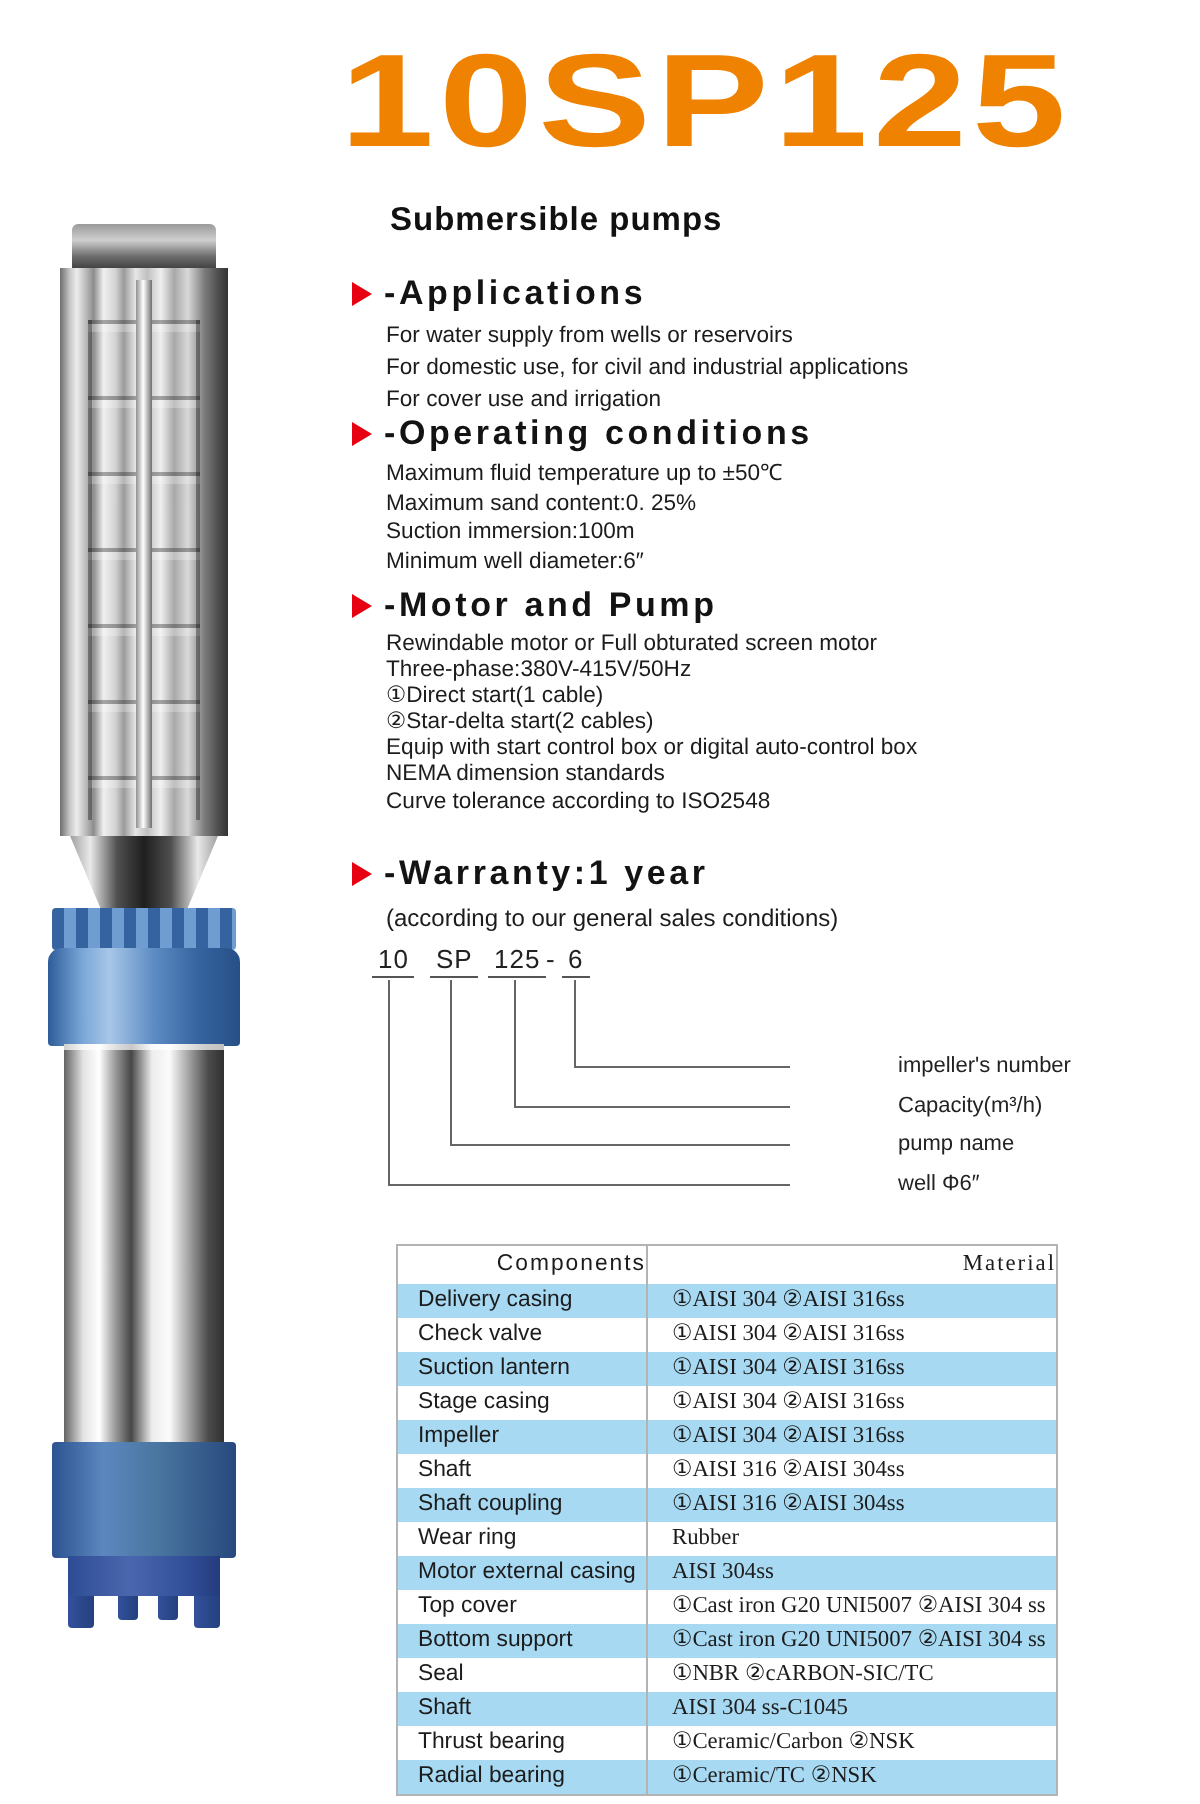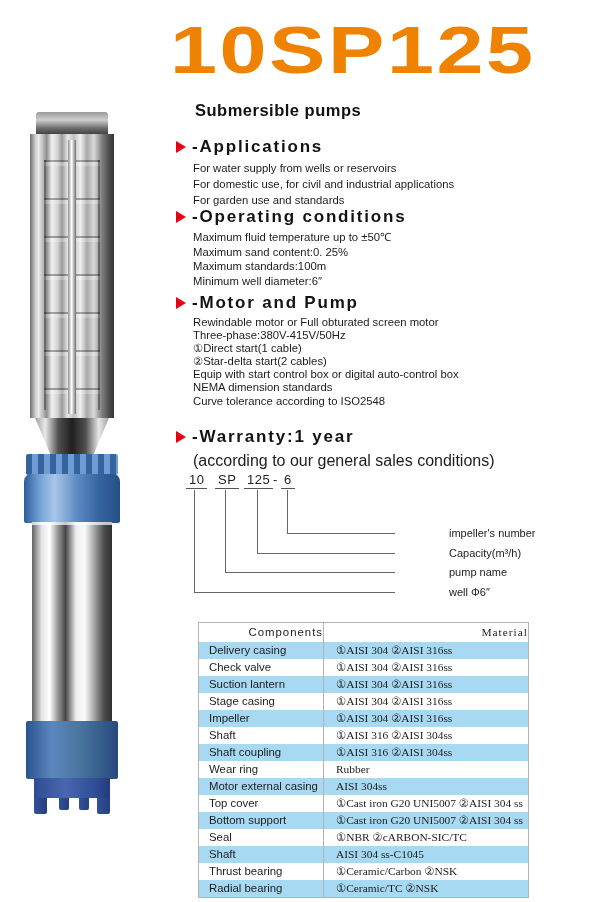--- a/index.html
+++ b/index.html
@@ -17,21 +17,21 @@
   
   .section { position:absolute; left:176px; width:420px; }
   .sec-head { display:flex; align-items:center; gap:6px; }
   .arrow { width:0; height:0; border-left:10px solid #e60012; border-top:6px solid transparent;
            border-bottom:6px solid transparent; flex:0 0 auto; }
   .sec-title { font-size:17px; font-weight:bold; letter-spacing:1.8px; color:#131313; white-space:nowrap; }
   .sec-lines { margin:3px 0 0 17px; font-size:11.3px; color:#1c1c1c; }
   .sec0 .sec-lines { line-height:16px; }
   .sec1 .sec-lines { line-height:14.6px; }
   .sec2 .sec-lines { line-height:13.1px; }
-  .warranty-note { margin:5px 0 0 17px; font-size:16px; color:#1c1c1c; }
+  .warranty-note { margin:5px 0 0 17px; font-size:12px; color:#1c1c1c; }
 
   
   .code-part { position:absolute; top:472px; font-size:13px; color:#222; letter-spacing:.5px; }
   .code-part.u { border-bottom:1px solid #555; padding:0 3px 1px 3px; }
   .vline { position:absolute; width:1px; background:#666; }
   .hline { position:absolute; height:1px; background:#666; }
   .diag-label { position:absolute; left:401px; font-size:11px; color:#222; white-space:nowrap;padding-left:48px; }
 
   
   .comp-table { position:absolute; left:198px; top:622px; width:331px;
@@ -100,33 +100,33 @@
   <div class="subtitle">Submersible pumps</div>
 
   <div class="section sec0" style="top:137px">
     <div class="sec-head">
       <span class="arrow"></span>
       <span class="sec-title">-Applications</span>
     </div>
     <div class="sec-lines">
       <div>For water supply from wells or reservoirs</div>
       <div>For domestic use, for civil and industrial applications</div>
-      <div>For garden use and standards</div>
+      <div>For cover use and irrigation</div>
     </div>
   </div>
 
   <div class="section sec1" style="top:207px">
     <div class="sec-head">
       <span class="arrow"></span>
       <span class="sec-title">-Operating conditions</span>
     </div>
     <div class="sec-lines">
       <div>Maximum fluid temperature up to ±50℃</div>
       <div>Maximum sand content:0. 25%</div>
-      <div>Maximum standards:100m</div>
+      <div>Suction immersion:100m</div>
       <div>Minimum well diameter:6″</div>
     </div>
   </div>
 
   <div class="section sec2" style="top:293px">
     <div class="sec-head">
       <span class="arrow"></span>
       <span class="sec-title">-Motor and Pump</span>
     </div>
     <div class="sec-lines">

